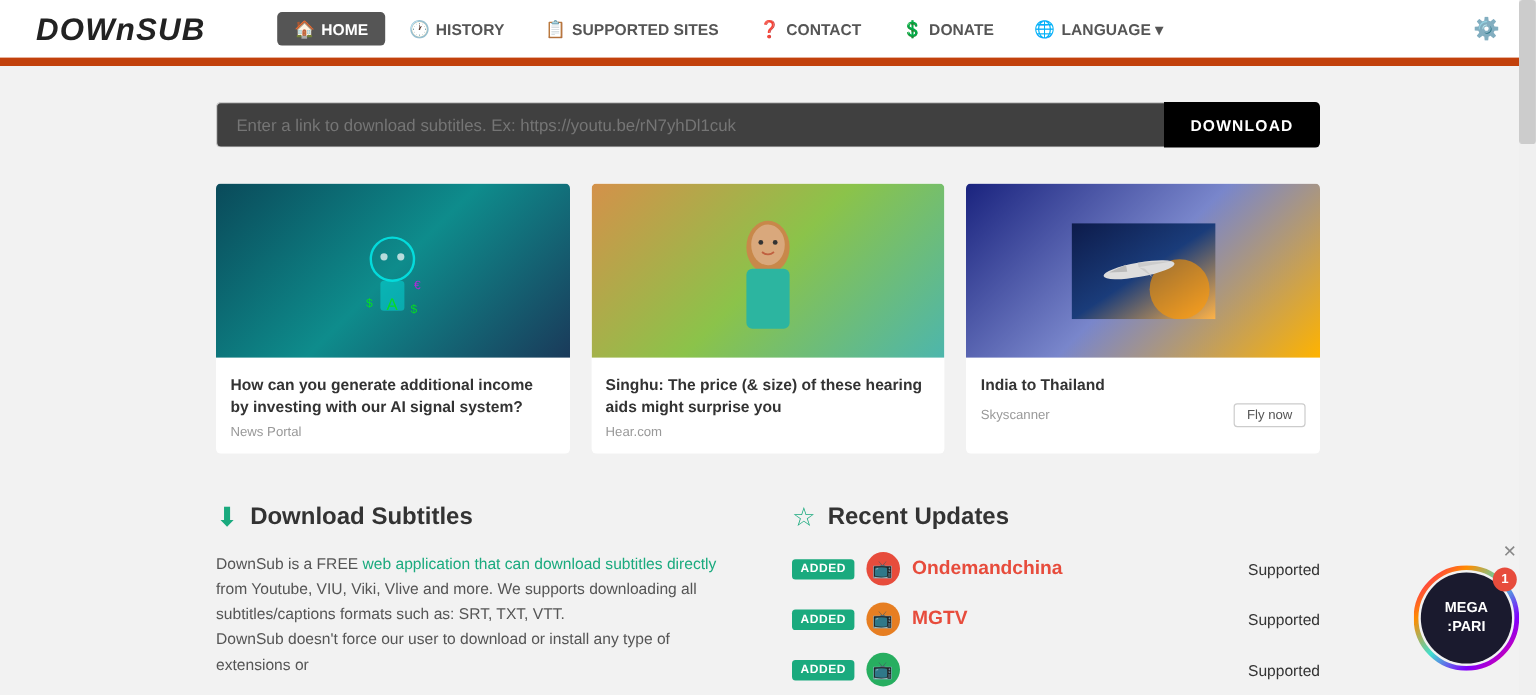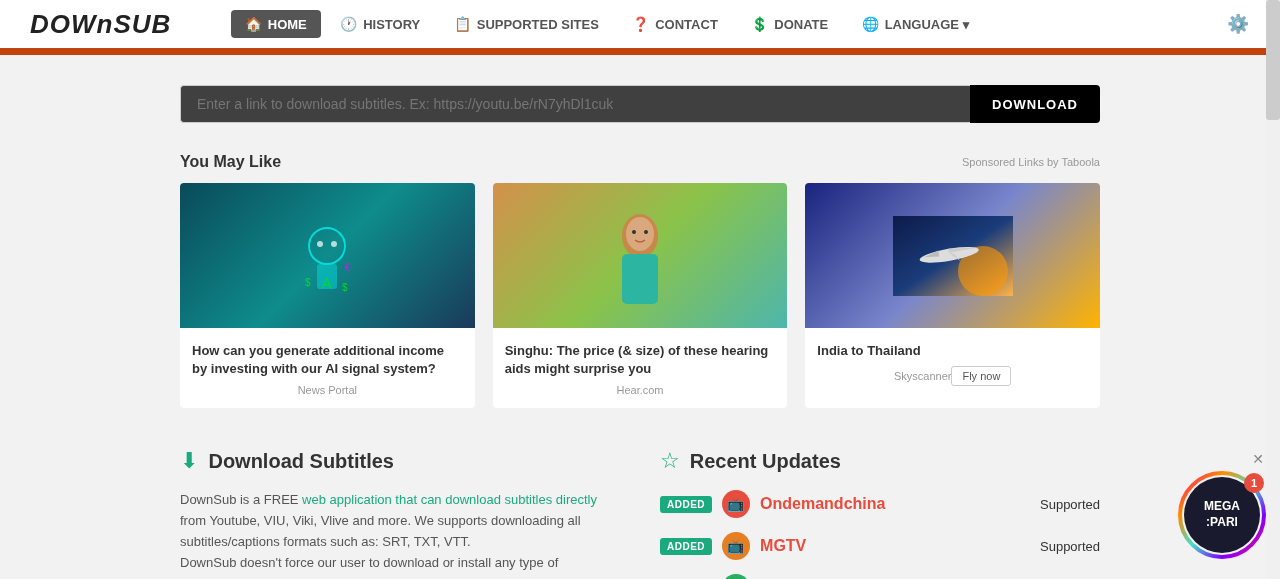--- a/index.html
+++ b/index.html
@@ -98,21 +98,21 @@
     .card-body { padding: 14px 12px 12px; }
     .card-title {
       font-size: 13px;
       font-weight: 600;
       color: #333;
       line-height: 1.4;
       margin-bottom: 6px;
     }
     .card-meta {
       display: flex;
-      justify-content: center;
+      justify-content: space-between;
       align-items: center;
     }
     .card-source { font-size: 11px; color: #999; }
     .card-action-btn {
       font-size: 11px;
       border: 1px solid #ccc;
       background: #fff;
       padding: 3px 10px;
       border-radius: 3px;
       cursor: pointer;
@@ -261,24 +261,20 @@
   <span class="nav-settings">⚙️</span>
 </nav>
 
 <div class="main-content">
 
   <div class="search-bar">
     <input type="text" class="search-input" placeholder="Enter a link to download subtitles. Ex: https://youtu.be/rN7yhDl1cuk" style="">
     <button class="download-btn">DOWNLOAD</button>
   </div>
 
-  <div class="you-may-like-header">
-    <span class="you-may-like-title">You May Like</span>
-    <span class="sponsored-text">Sponsored Links by Taboola</span>
-  </div>
 
   <div class="cards-grid">
 
     <div class="card">
       <div class="card-img-ai">
         <svg width="80" height="80" viewBox="0 0 80 80" style="opacity:0.7">
           <circle cx="40" cy="30" r="18" fill="none" stroke="#0ff" stroke-width="2"></circle>
           <rect x="30" y="48" width="20" height="25" rx="3" fill="#0ff" opacity="0.5"></rect>
           <circle cx="33" cy="28" r="3" fill="#fff"></circle>
           <circle cx="47" cy="28" r="3" fill="#fff"></circle>

